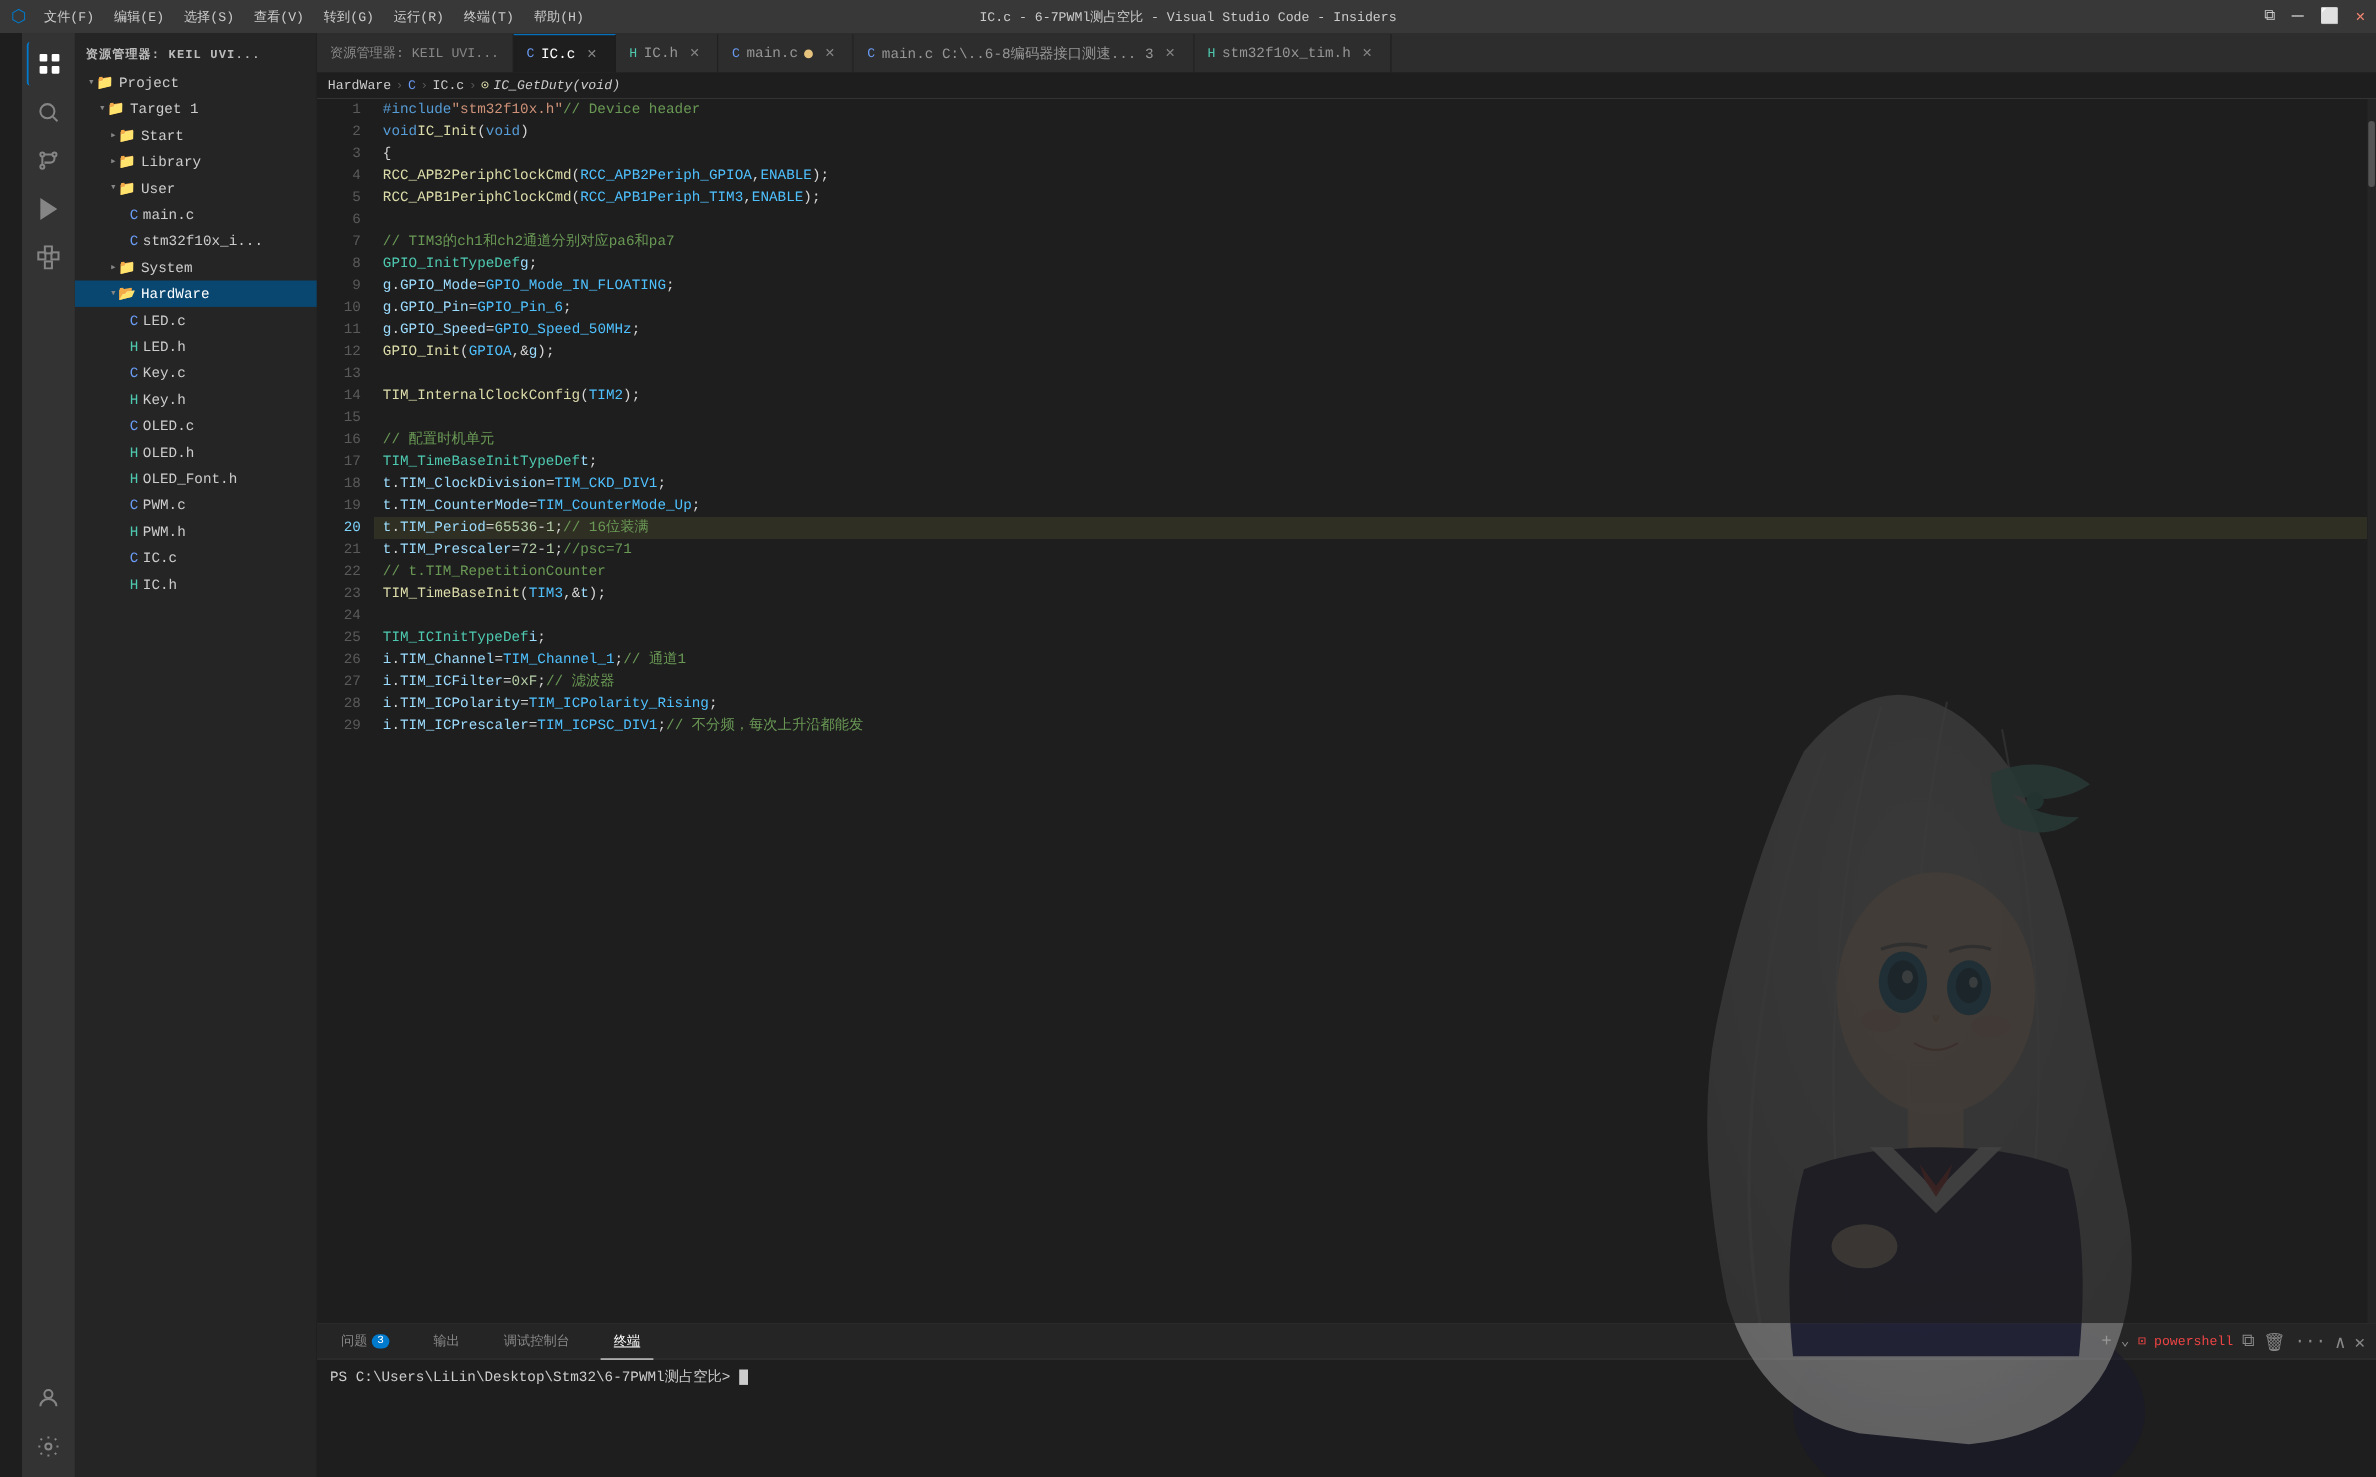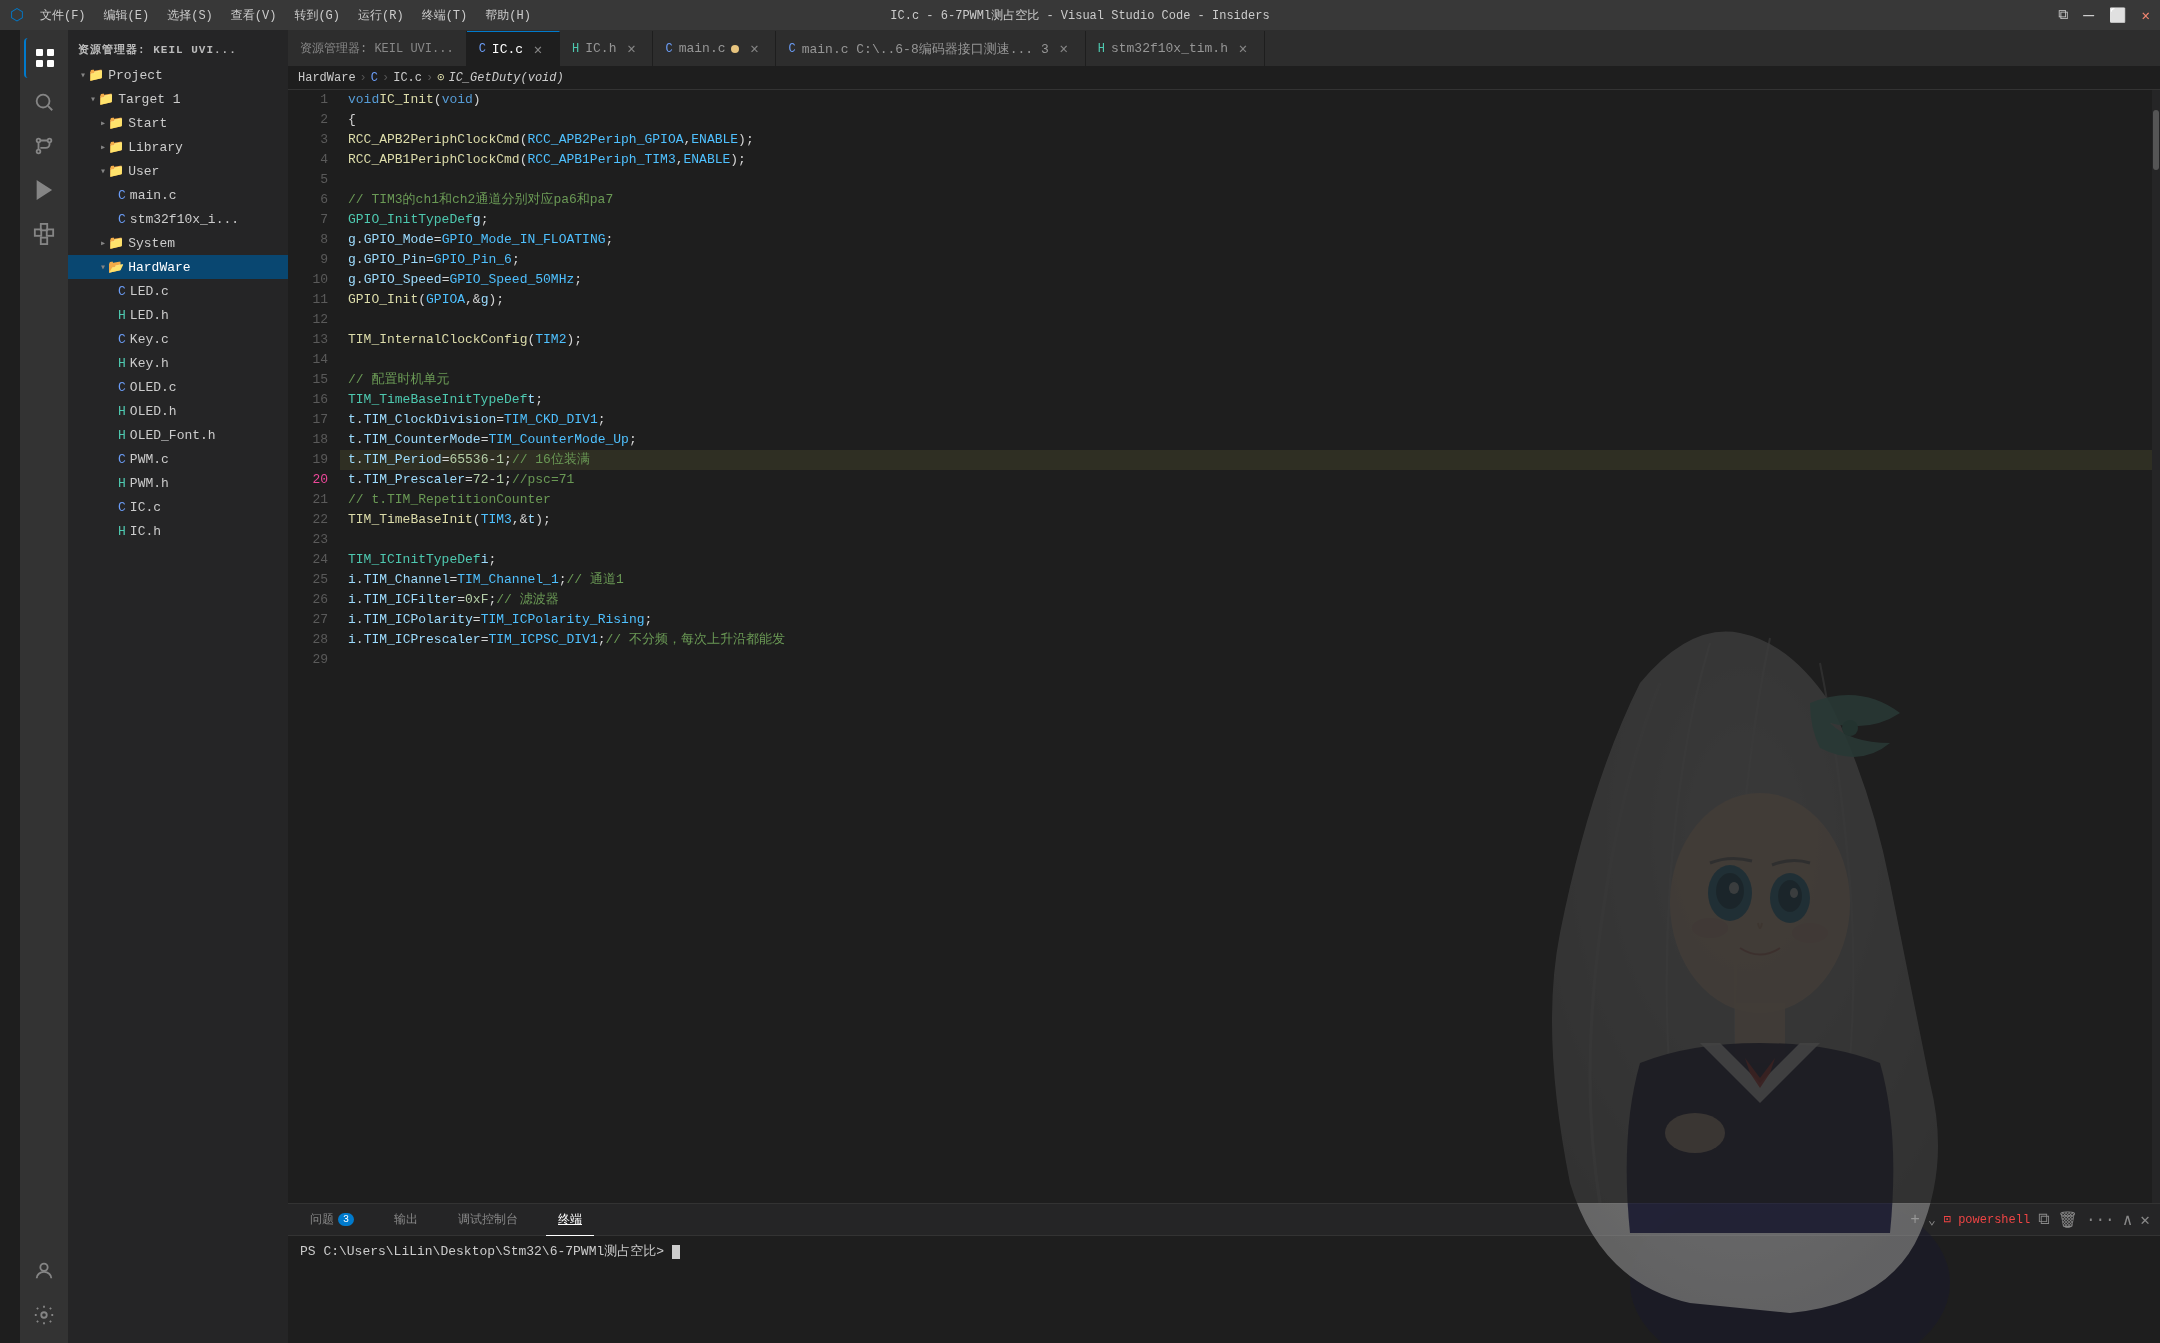--- a/index.html
+++ b/index.html
@@ -231,21 +231,21 @@
       font-size: 13px;
       line-height: 20px;
       color: #5a5a5a;
       padding-right: 12px;
       padding-top: 0;
       user-select: none;
       position: relative;
       z-index: 2;
     }
     .line-numbers .ln { display: block; height: 20px; }
-    .line-numbers .ln.active { color: #ec4899; }
+    .line-numbers .ln.active { color: #7dd3fc; }
 
     .code-content {
       flex: 1;
       font-size: 13px;
       line-height: 20px;
       color: #d4d4d4;
       padding: 0;
       overflow: auto;
       position: relative;
       z-index: 2;
@@ -669,20 +669,21 @@
           <span class="ln">23</span>
           <span class="ln">24</span>
           <span class="ln">25</span>
           <span class="ln">26</span>
           <span class="ln">27</span>
           <span class="ln">28</span>
           <span class="ln">29</span>
         </div>
 
         <div class="code-content">
+          <div class="code-line"><span class="kw">#include</span> <span class="str">"stm32f10x.h"</span> <span class="cmt">// Device header</span></div>
           <div class="code-line"><span class="kw">void</span> <span class="fn">IC_Init</span><span class="punct">(</span><span class="kw">void</span><span class="punct">)</span></div>
           <div class="code-line"><span class="punct">{</span></div>
           <div class="code-line">    <span class="fn">RCC_APB2PeriphClockCmd</span><span class="punct">(</span><span class="macro">RCC_APB2Periph_GPIOA</span><span class="punct">,</span> <span class="macro">ENABLE</span><span class="punct">);</span></div>
           <div class="code-line">    <span class="fn">RCC_APB1PeriphClockCmd</span><span class="punct">(</span><span class="macro">RCC_APB1Periph_TIM3</span><span class="punct">,</span> <span class="macro">ENABLE</span><span class="punct">);</span></div>
           <div class="code-line"></div>
           <div class="code-line">    <span class="cmt">// TIM3的ch1和ch2通道分别对应pa6和pa7</span></div>
           <div class="code-line">    <span class="type">GPIO_InitTypeDef</span> <span class="param">g</span><span class="punct">;</span></div>
           <div class="code-line">    <span class="param">g</span><span class="punct">.</span><span class="param">GPIO_Mode</span> <span class="op">=</span> <span class="macro">GPIO_Mode_IN_FLOATING</span><span class="punct">;</span></div>
           <div class="code-line">    <span class="param">g</span><span class="punct">.</span><span class="param">GPIO_Pin</span> <span class="op">=</span> <span class="macro">GPIO_Pin_6</span><span class="punct">;</span></div>
           <div class="code-line">    <span class="param">g</span><span class="punct">.</span><span class="param">GPIO_Speed</span> <span class="op">=</span> <span class="macro">GPIO_Speed_50MHz</span><span class="punct">;</span></div>

